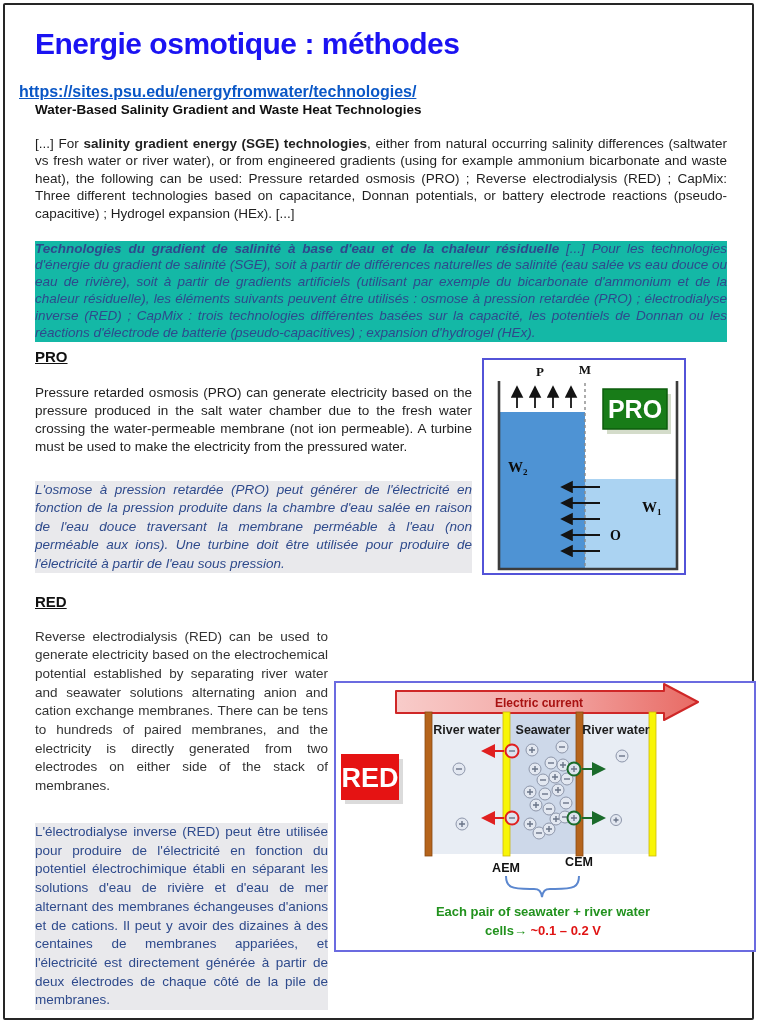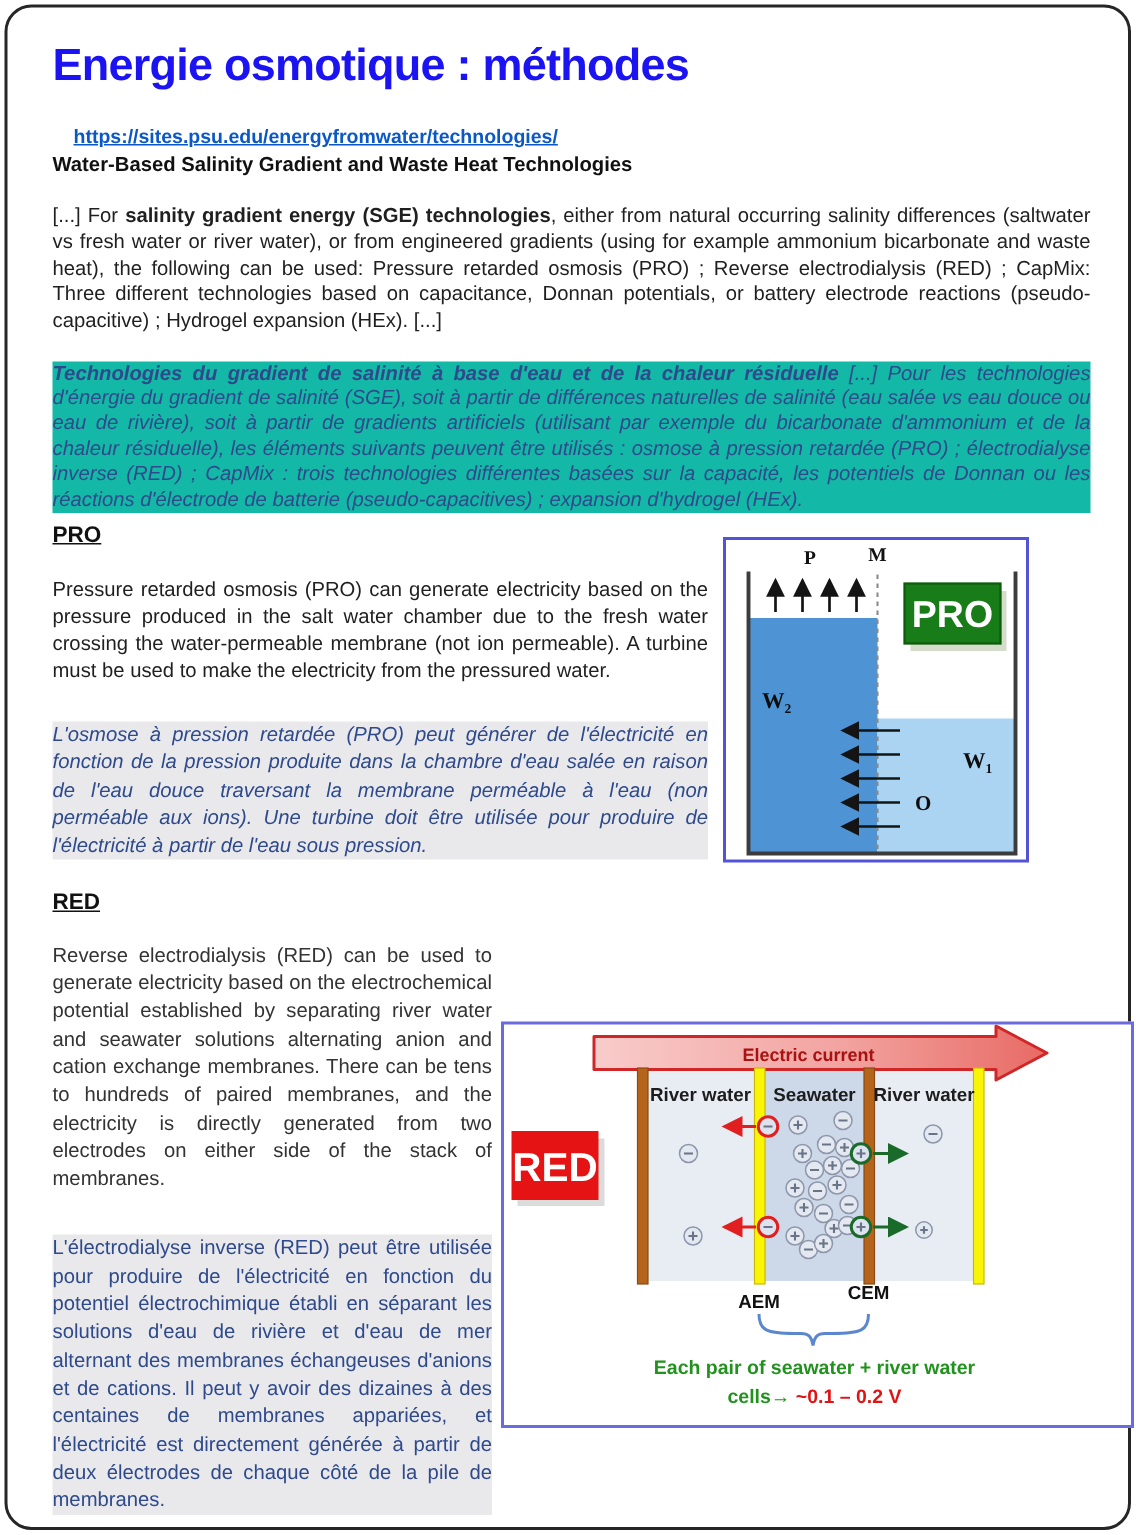--- a/index.html
+++ b/index.html
@@ -1,22 +1,22 @@
 <!DOCTYPE html>
 <html><head>
 <meta charset="utf-8">
 <style>
   html,body{margin:0;padding:0;background:#ffffff;}
   .canvas{position:relative;width:757px;height:1023px;background:#fff;overflow:hidden;
           font-family:"Liberation Sans", sans-serif;}
   .page{position:absolute;left:3px;top:3px;width:747px;height:1013px;
-        border:2px solid #262626;border-radius:18px;background:#fff;}
+        border:2px solid #262626;border-radius:2px;background:#fff;}
   .abs{position:absolute;}
   .title{left:30px;top:22px;font-size:30px;font-weight:bold;color:#1b13f2;letter-spacing:-0.5px;}
-  .link{left:44px;top:78px;font-size:13px;font-weight:bold;color:#0a57c6;text-decoration:underline;}
+  .link{left:14px;top:78px;font-size:16px;font-weight:bold;color:#0a57c6;text-decoration:underline;}
   .subtitle{left:30px;top:97px;font-size:13.5px;font-weight:bold;color:#111;text-align:right;}
   .para{font-size:13.5px;color:#1f1f1f;text-align:justify;line-height:17.6px;}
   .intro-en{left:30px;top:116px;width:692px;}
   .fr{color:#2e4a8c;}
   .ital{font-style:italic;}
   .hl{background:#e9e9ec;}
   .hl-light{background:#14b8a6;}
   .intro-fr{left:30px;top:222px;width:692px;line-height:16.9px;}
   .sec-head{font-size:15px;font-weight:bold;color:#111;text-decoration:underline;}
   .pro-head{left:30px;top:343px;}

